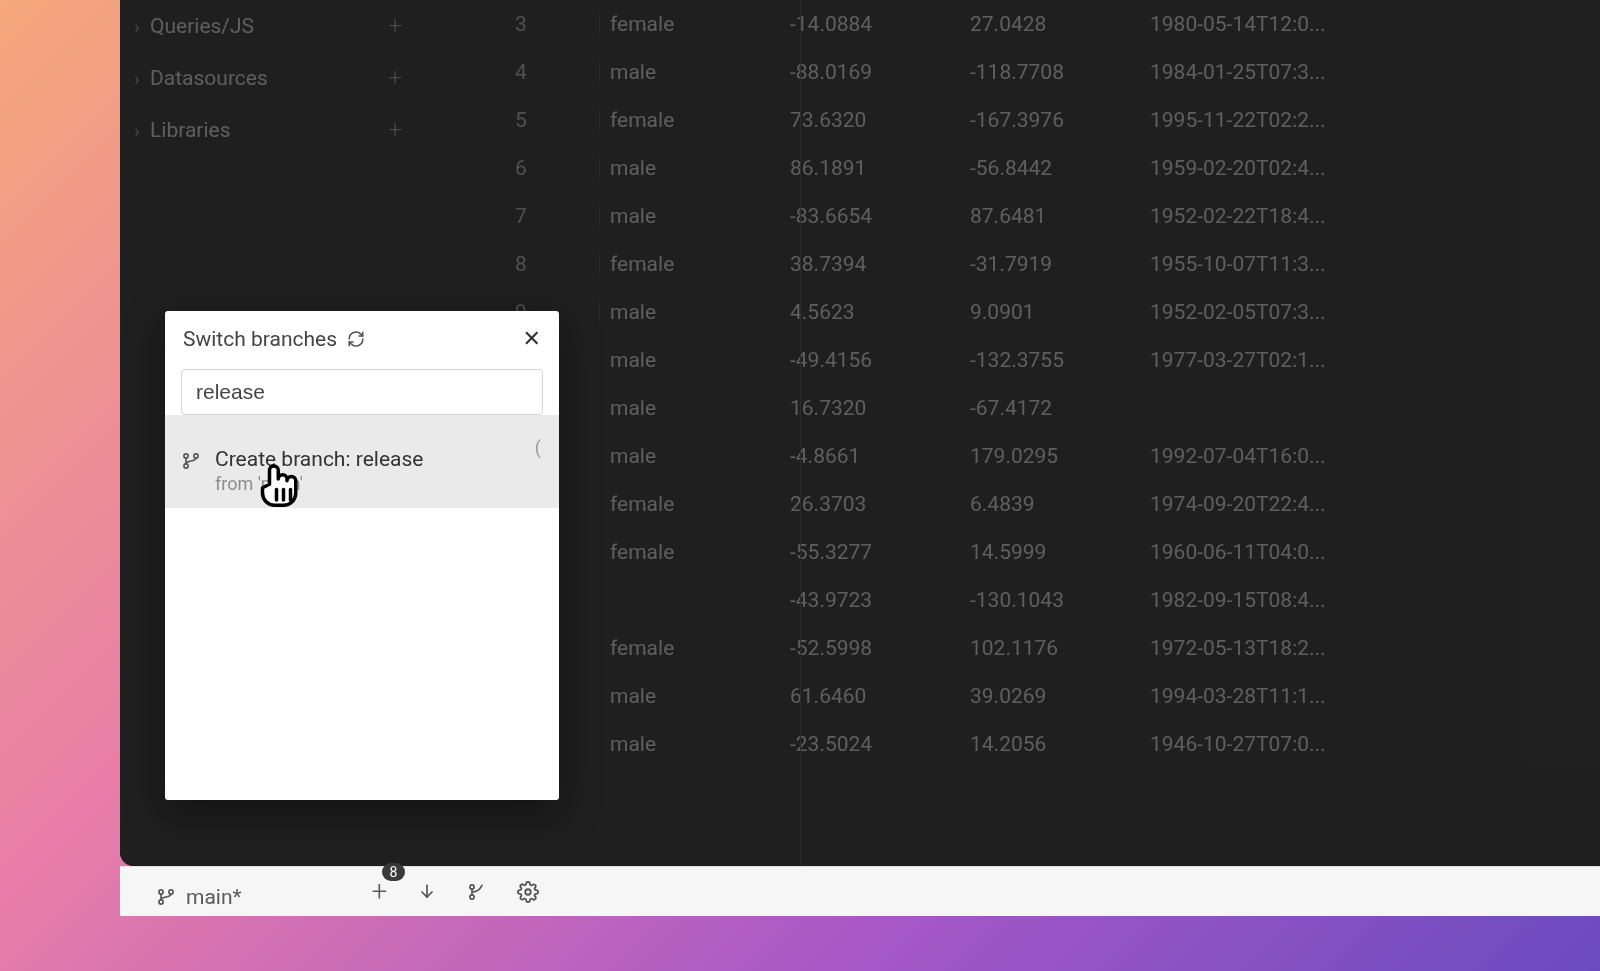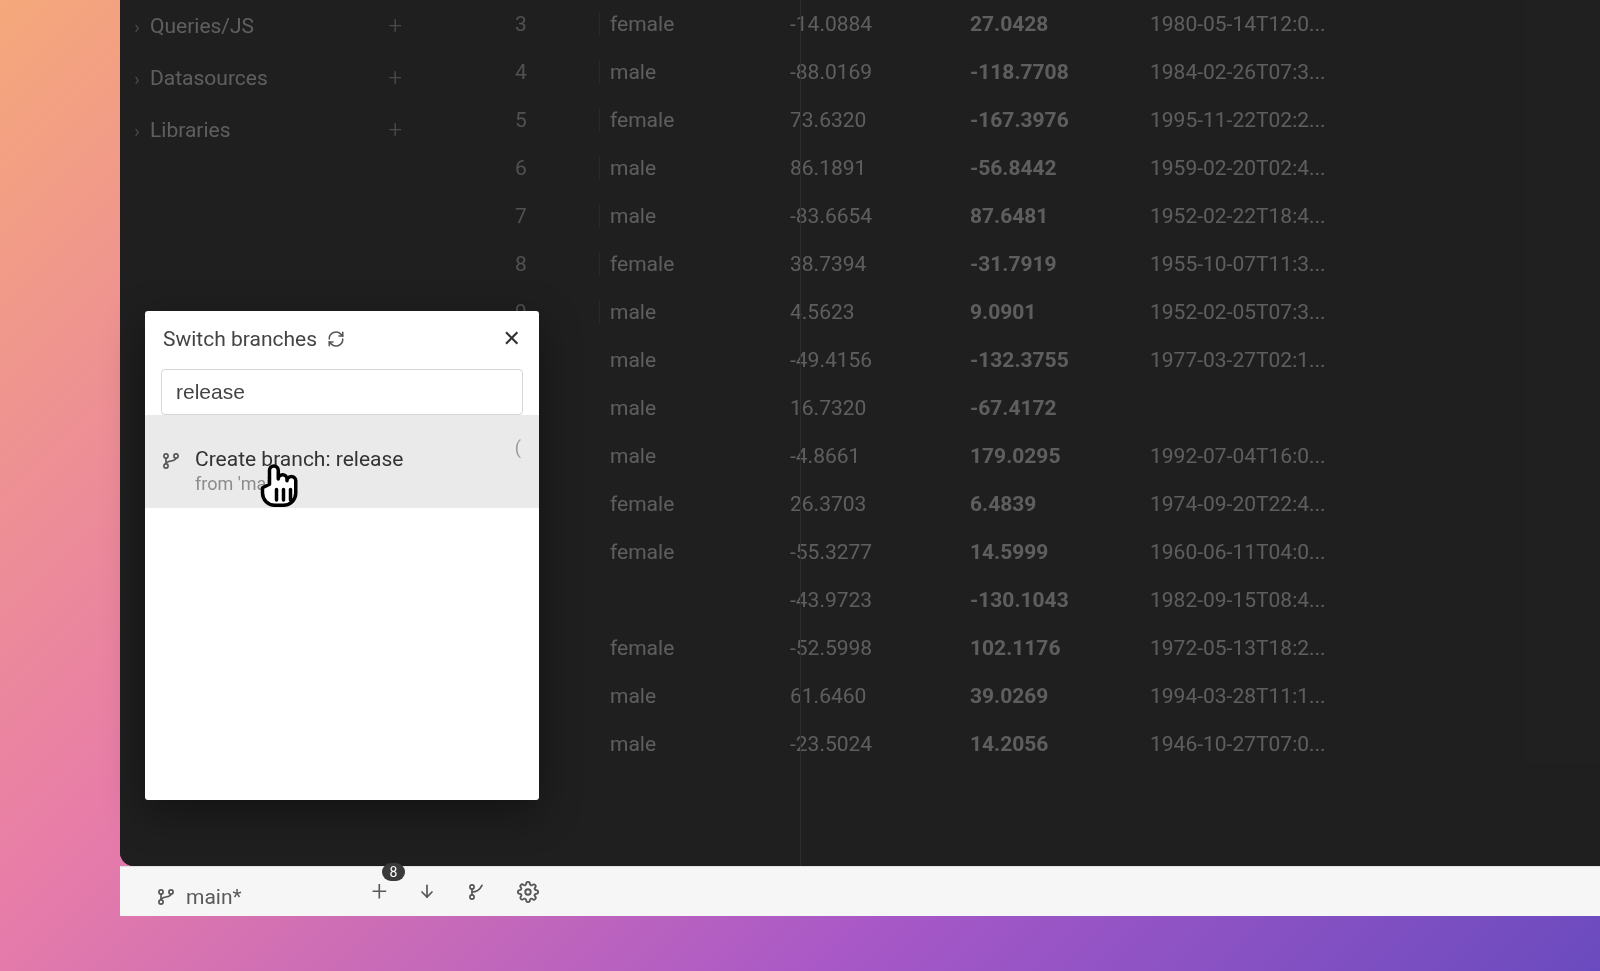--- a/index.html
+++ b/index.html
@@ -43,35 +43,35 @@
     display: flex;
     height: 48px;
     color: #b9b9b9;
     font-size: 21px;
     align-items: center;
   }
   .cell { padding: 0 10px; white-space: nowrap; overflow: hidden; text-overflow: ellipsis; }
   .c-idx { width: 180px; text-align: left; padding-left: 95px; color: #9a9a9a; border-right: 1px solid #444; }
   .c-gender { width: 180px; }
   .c-lat { width: 180px; }
-  .c-lon { width: 180px; font-weight: bold; }
+  .c-lon { width: 180px; }
   .c-date { width: 260px; }
   .sep { position: absolute; left: 380px; top: 0; bottom: 0; border-left: 1px solid #4a4a4a; }
 
   
   .overlay {
     position: absolute;
     inset: 0;
     background: rgba(20,20,20,0.55);
   }
 
   
   .popover {
     position: absolute;
-    left: 145px; top: 311px;
+    left: 165px; top: 311px;
     width: 394px; height: 489px;
     background: #fff;
     border-radius: 3px;
     box-shadow: 0 12px 40px rgba(0,0,0,0.4);
     color: #333;
     z-index: 50;
   }
   .pop-header {
     display: flex; align-items: center; justify-content: space-between;
     padding: 16px 18px 14px 18px;
@@ -174,21 +174,21 @@
           <div class="cell c-gender">female</div>
           <div class="cell c-lat">-14.0884</div>
           <div class="cell c-lon">27.0428</div>
           <div class="cell c-date">1980-05-14T12:0...</div>
         </div>
         <div class="row">
           <div class="cell c-idx">4</div>
           <div class="cell c-gender">male</div>
           <div class="cell c-lat">-88.0169</div>
           <div class="cell c-lon">-118.7708</div>
-          <div class="cell c-date">1984-02-26T07:3...</div>
+          <div class="cell c-date">1984-01-25T07:3...</div>
         </div>
         <div class="row">
           <div class="cell c-idx">5</div>
           <div class="cell c-gender">female</div>
           <div class="cell c-lat">73.6320</div>
           <div class="cell c-lon">-167.3976</div>
           <div class="cell c-date">1995-11-22T02:2...</div>
         </div>
         <div class="row">
           <div class="cell c-idx">6</div>

